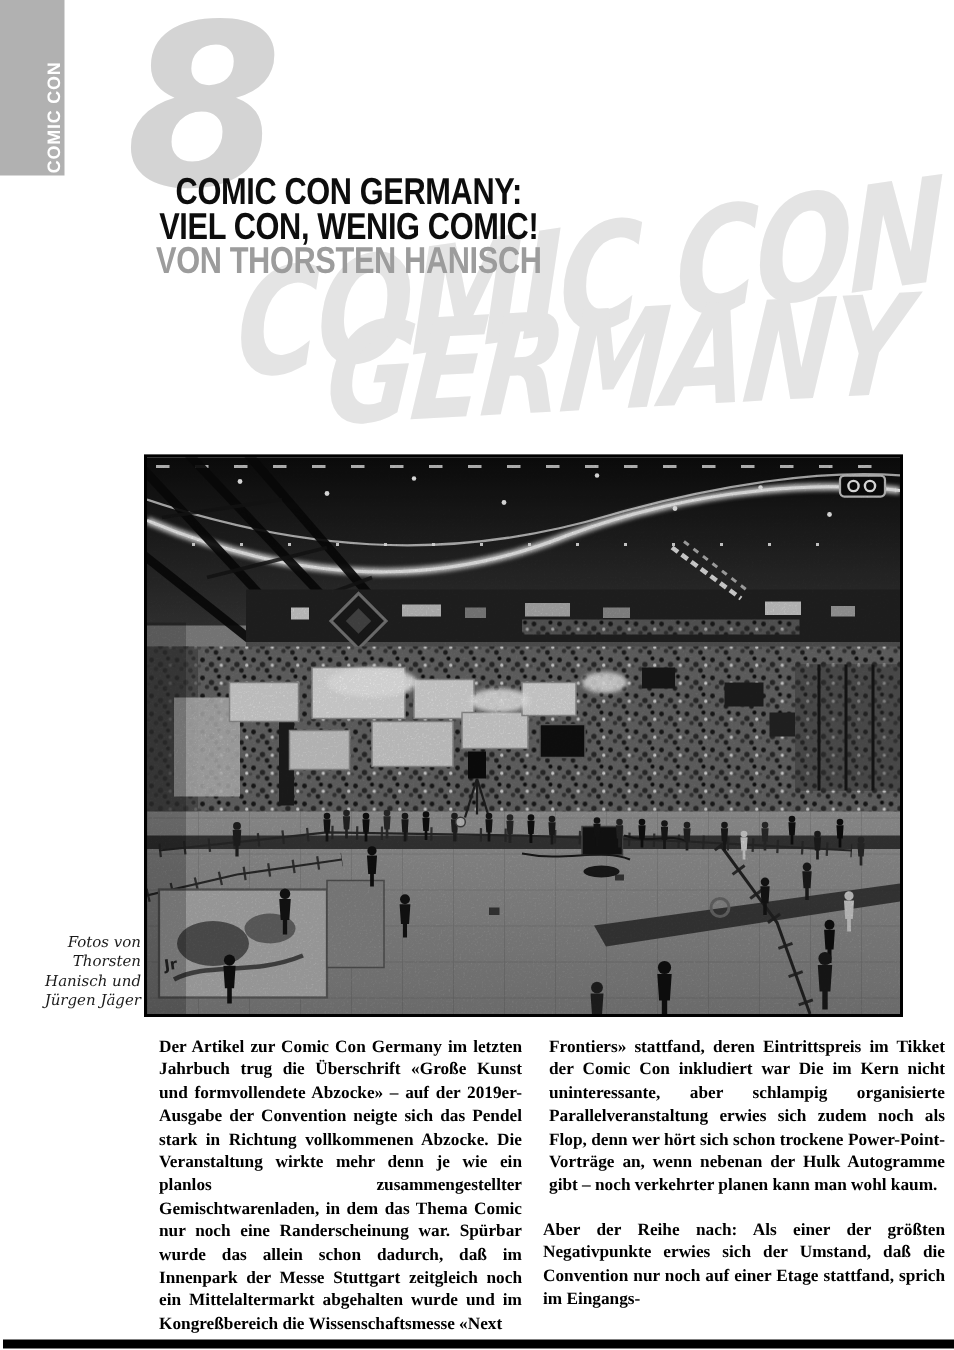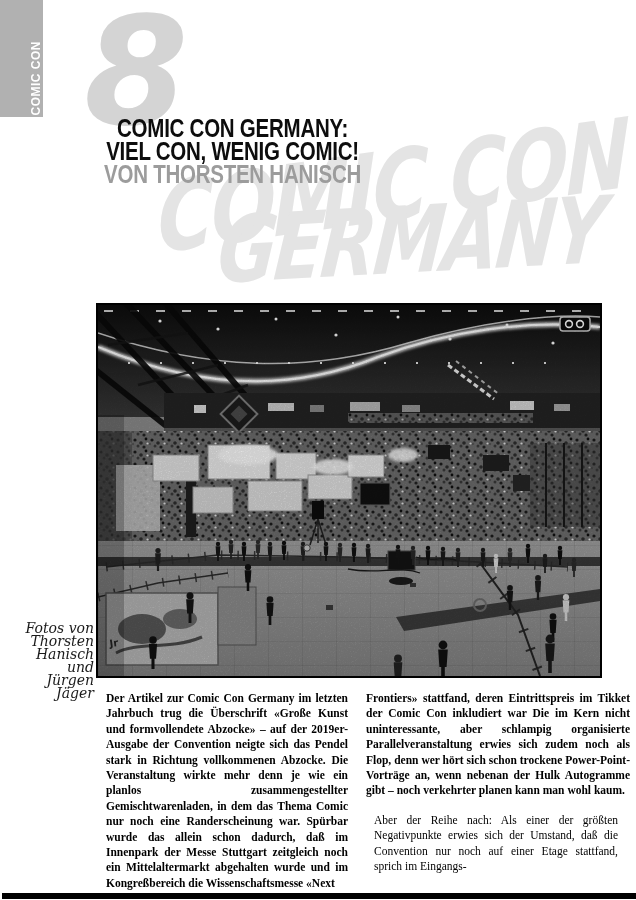--- a/index.html
+++ b/index.html
@@ -50,33 +50,33 @@
   #photo{
     left:96px;top:303px;width:506px;height:375px;
     border:2px solid #000;box-sizing:border-box;background:#777;z-index:4;
   }
   #photo svg{display:block;width:502px;height:371px;}
 
   
   #photo-caption{
     left:24px;top:622px;width:70px;text-align:right;
     font-family:"DejaVu Serif","Liberation Serif",serif;font-style:italic;
-    font-size:14px;line-height:13px;color:#1a1a1a;z-index:4;
+    font-size:10px;line-height:13px;color:#1a1a1a;z-index:4;
   }
 
   
   .col{
     top:691px;text-align:justify;z-index:3;
     font-family:"Liberation Serif",serif;font-size:11.5px;line-height:15.4px;
     color:#000;
   }
   #col-left{left:102px;width:246px;}
   #col-right{left:362px;width:268px;}
   .para-bold{font-weight:bold;margin:0 0 14px 4px;}
-  .para-regular{font-weight:normal;margin:12px;}
+  .para-regular{font-weight:bold;margin:0;}
 
   
   #footer-bar{left:2px;top:893px;width:634px;height:6px;background:#000;z-index:5;}
 </style>
 </head>
 <body>
 
 <div id="page">
 
   <div id="tab-box" class="abs">

